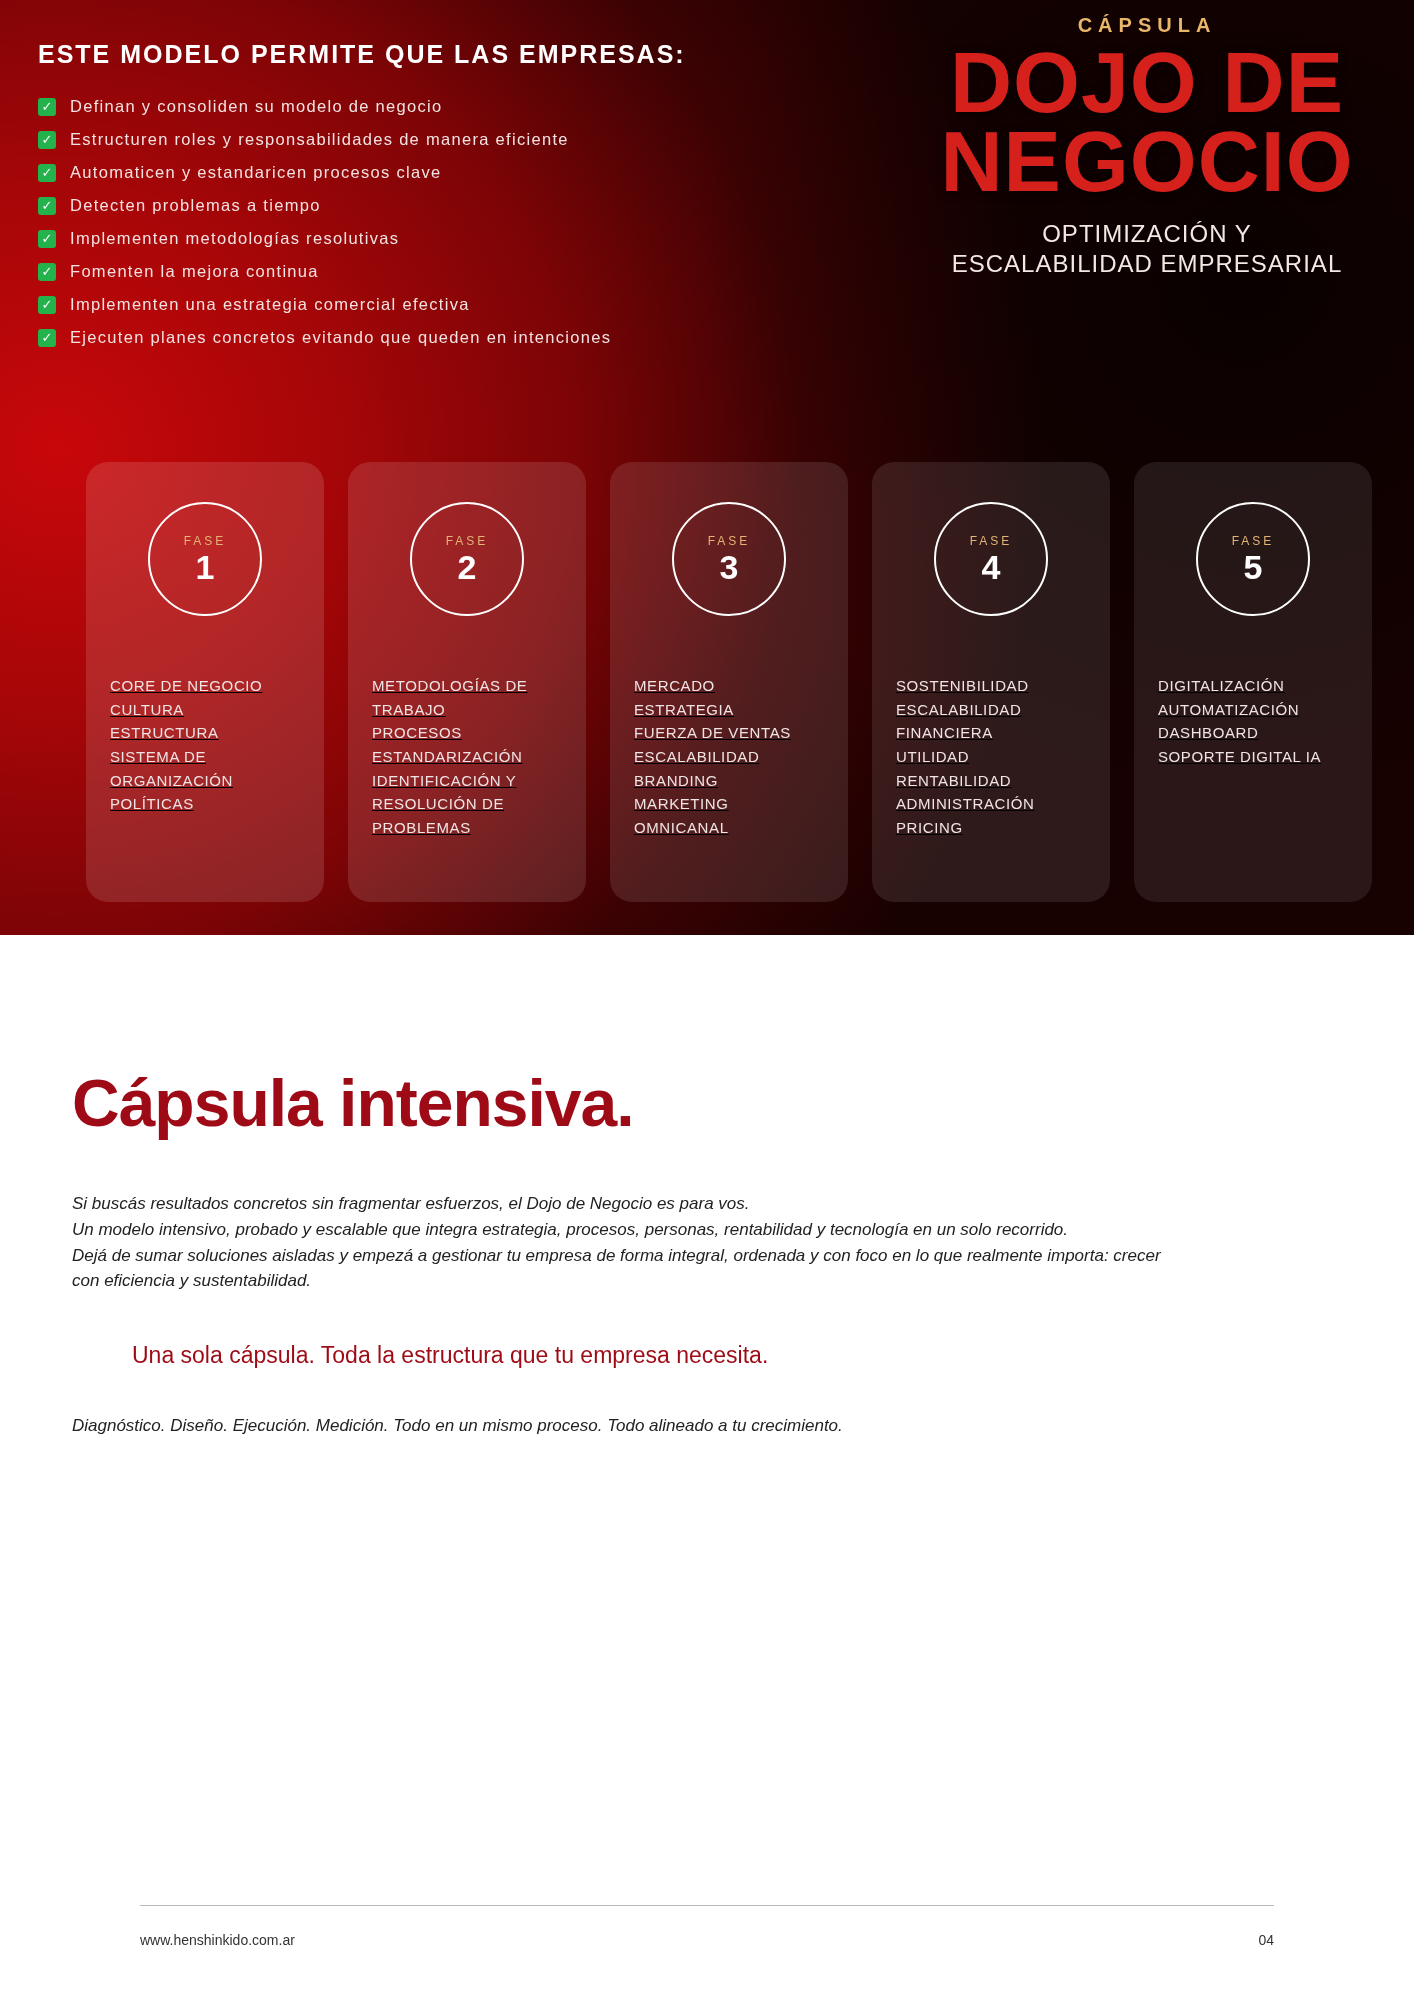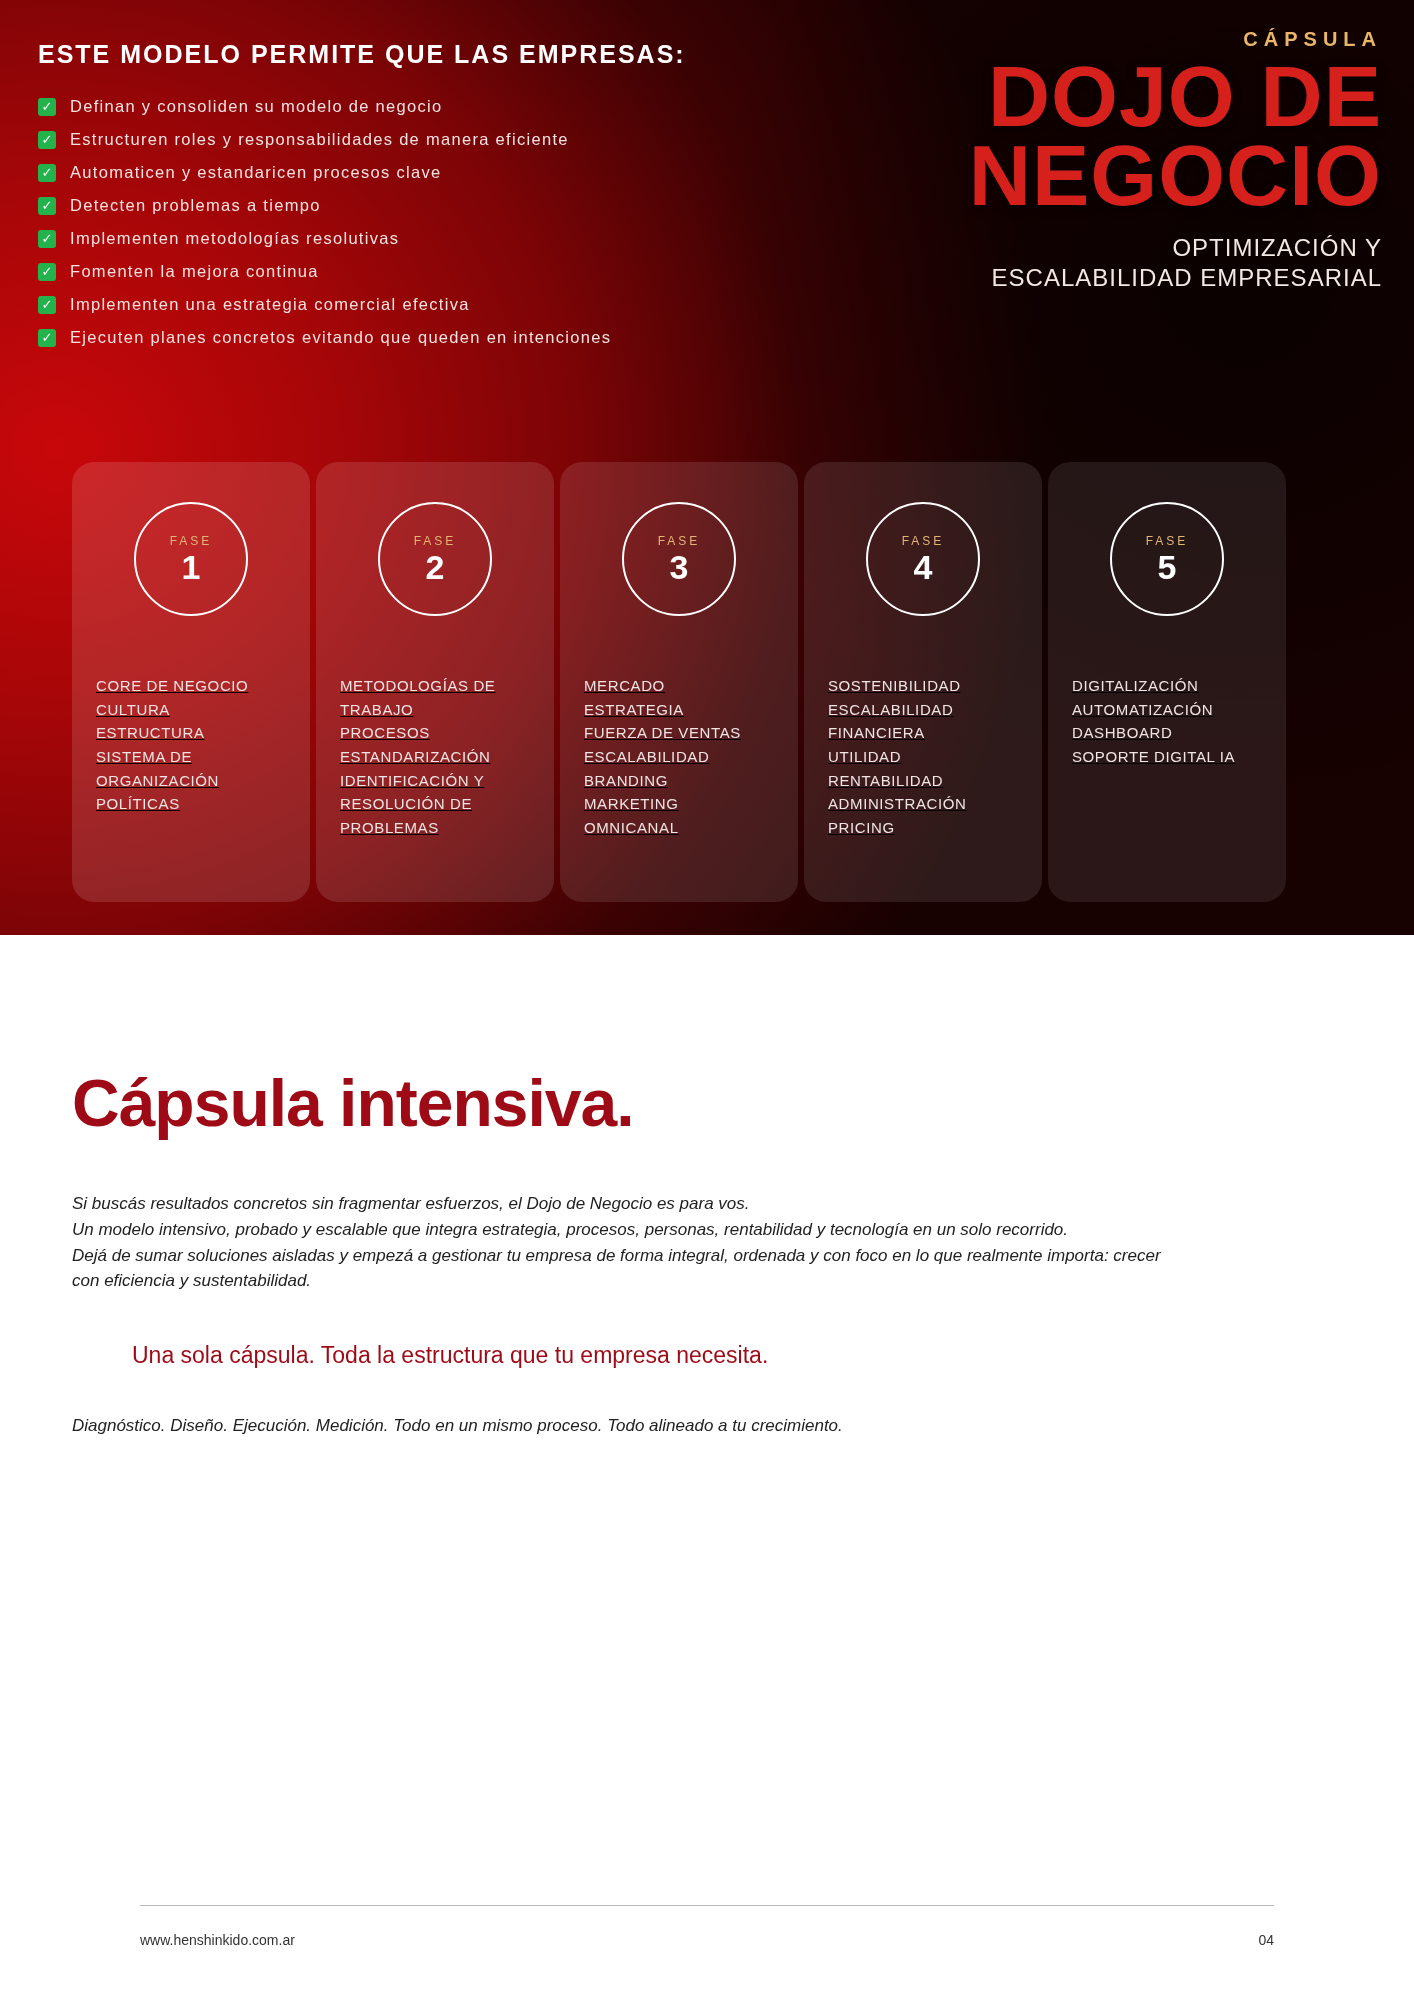--- a/index.html
+++ b/index.html
@@ -70,23 +70,23 @@
   .bullet-text {
     color: #f3e2e2;
     font-size: 16.5px;
     letter-spacing: 1.3px;
   }
 
   
   .brand {
     position: absolute;
     right: 32px;
-    top: 28px;
+    top: 14px;
     width: 470px;
-    text-align: right;
+    text-align: center;
     z-index: 3;
   }
   .brand-kicker {
     color: #e9b66a;
     font-size: 20px;
     letter-spacing: 6px;
     font-weight: bold;
     margin-bottom: 6px;
   }
   .brand-name {
@@ -101,24 +101,24 @@
     color: #f2e9e3;
     font-size: 24px;
     letter-spacing: 1px;
     line-height: 1.25;
     margin-top: 18px;
   }
 
   
   .phases {
     position: absolute;
-    left: 32px;
+    left: 46px;
     top: 462px;
     display: flex;
-    gap: 6px;
+    gap: 24px;
     z-index: 3;
     padding-left: 40px;
   }
   .phase-card {
     width: 238px;
     height: 440px;
     border-radius: 22px;
     padding: 28px 24px;
     background: rgba(255,255,255,0.10);
   }

